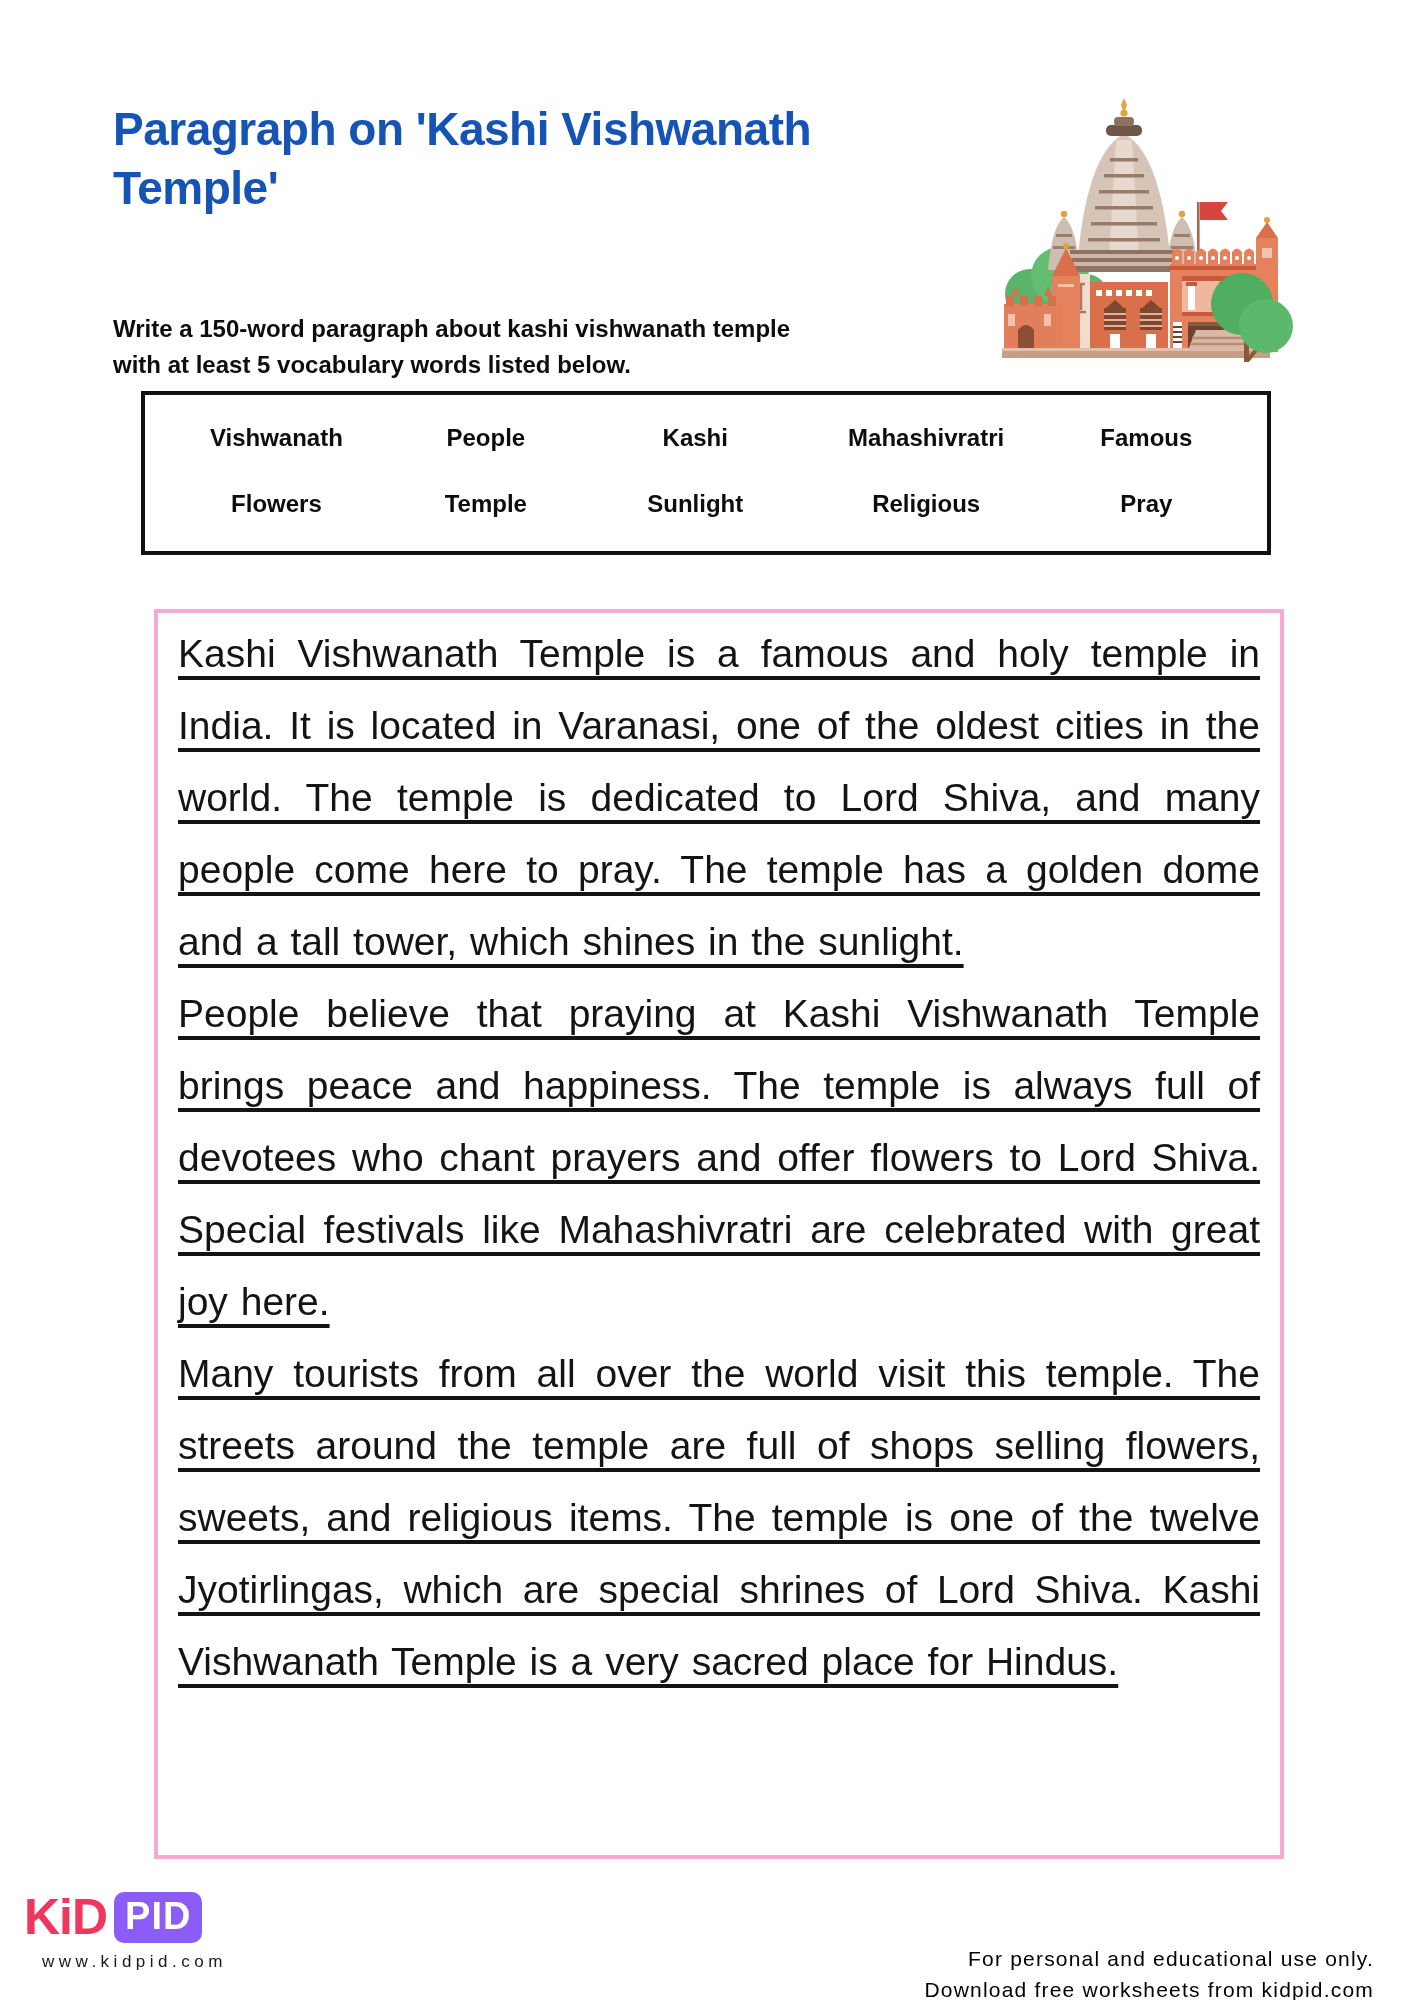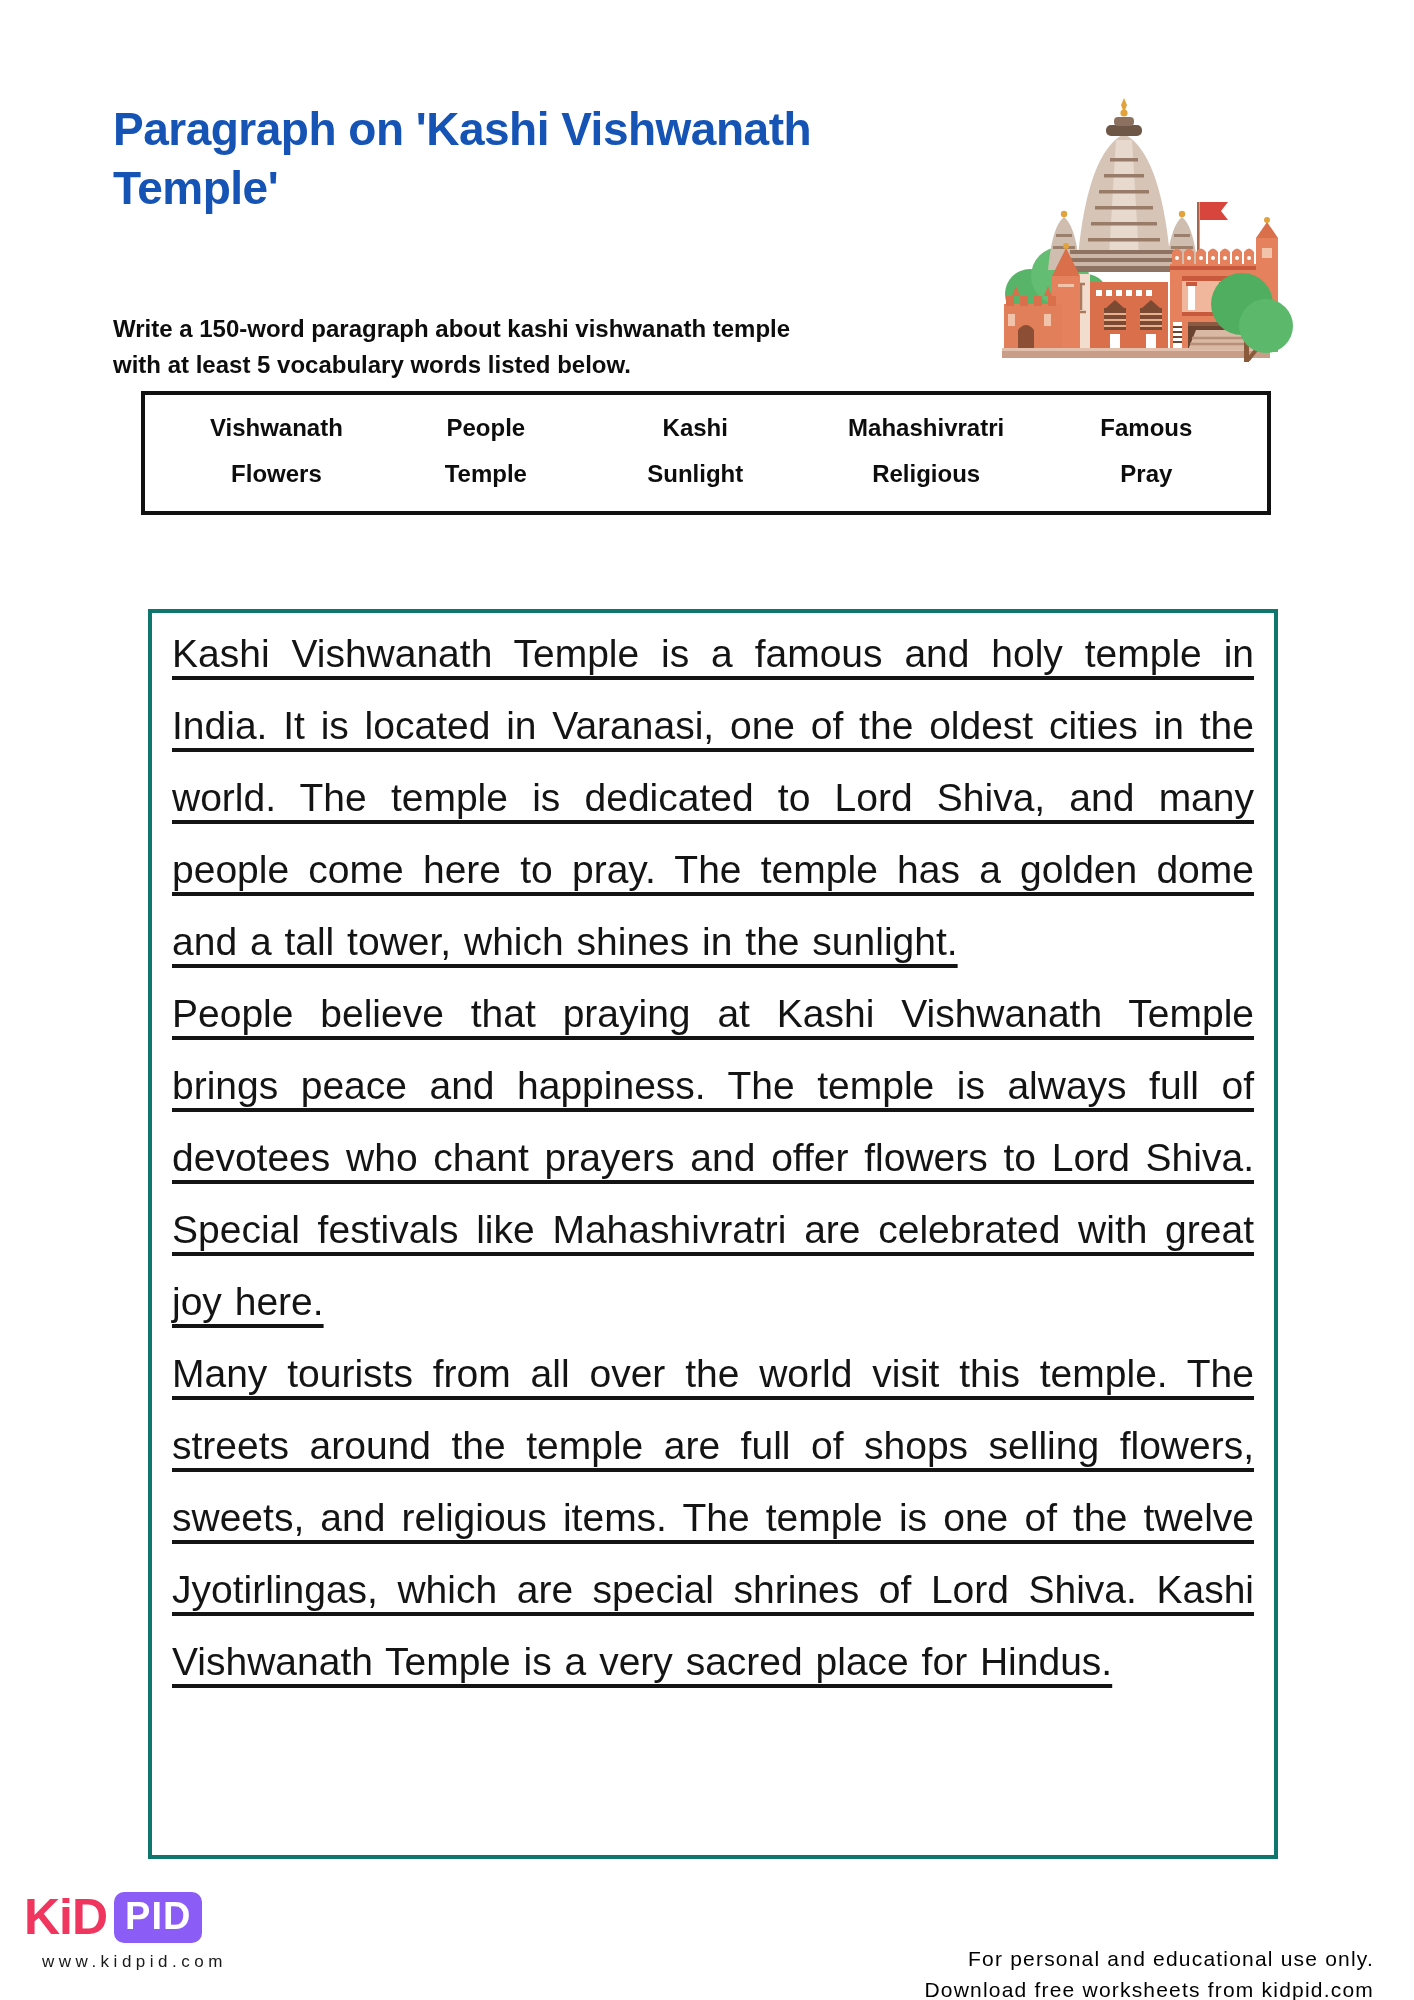--- a/index.html
+++ b/index.html
@@ -19,32 +19,32 @@
   .subtitle {
     position:absolute; left:113px; top:311px; width:700px;
     font-weight:bold; font-size:24px; line-height:1.5; color:#0d0d0d;
   }
 
   
   .temple-wrap { position:absolute; left:1000px; top:98px; width:296px; height:272px; }
 
   
   .vocab-box {
-    position:absolute; left:141px; top:391px; width:1130px; height:124px;
+    position:absolute; left:141px; top:391px; width:1130px; height:164px;
     border:4px solid #111111; background:#ffffff;
     display:grid; grid-template-columns:20% 19% 20% 23% 18%;
     grid-template-rows:1fr 1fr; align-items:center; justify-items:center;
     padding:10px 24px 14px 24px;
   }
   .vocab-word { font-weight:bold; font-size:24px; color:#0d0d0d; }
 
   
   .essay-box {
-    position:absolute; left:148px; top:609px; width:1130px; height:1250px;
-    border:4px solid #0f766e; background:#ffffff;
+    position:absolute; left:154px; top:609px; width:1130px; height:1250px;
+    border:4px solid #f9a8d4; background:#ffffff;
     padding:5px 20px 0 20px; overflow:hidden;
   }
   .essay-box p {
     font-family:"Liberation Sans", sans-serif;
     font-size:39px; line-height:72px; color:#141414;
     text-align:justify; font-weight:normal;
     text-decoration:underline; text-decoration-thickness:3.5px;
     text-underline-offset:9px; text-decoration-color:#141414;
     word-spacing:2px;
   }

